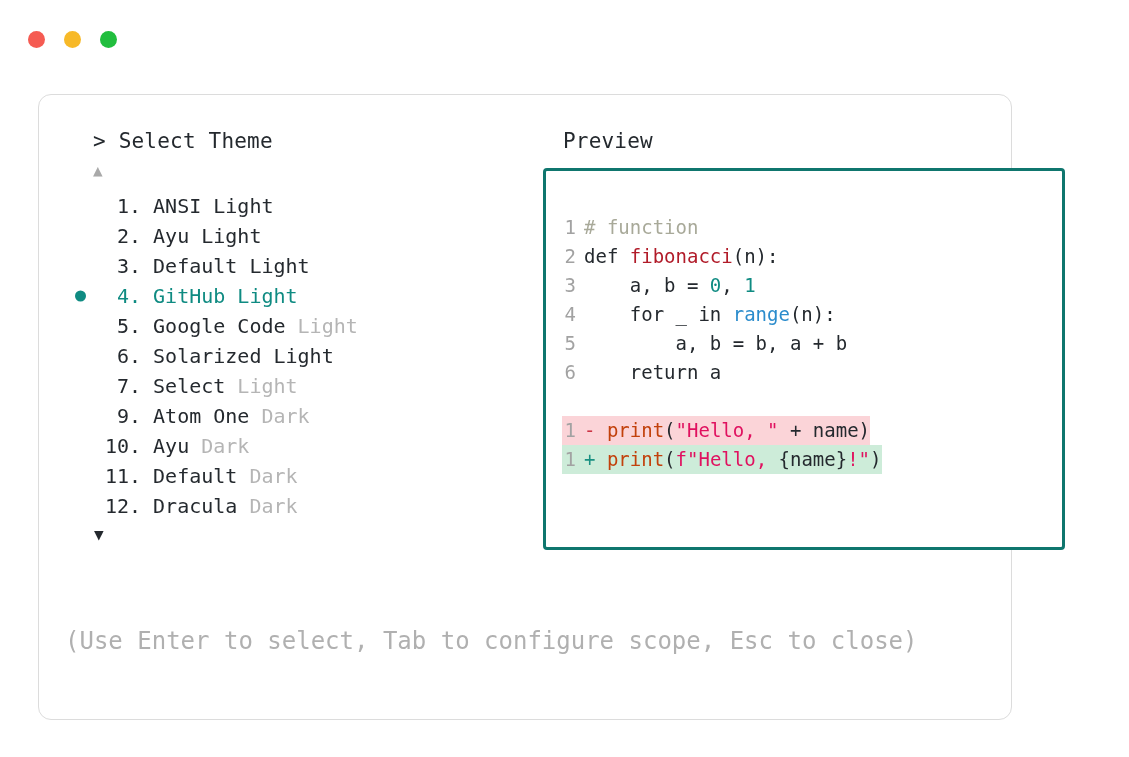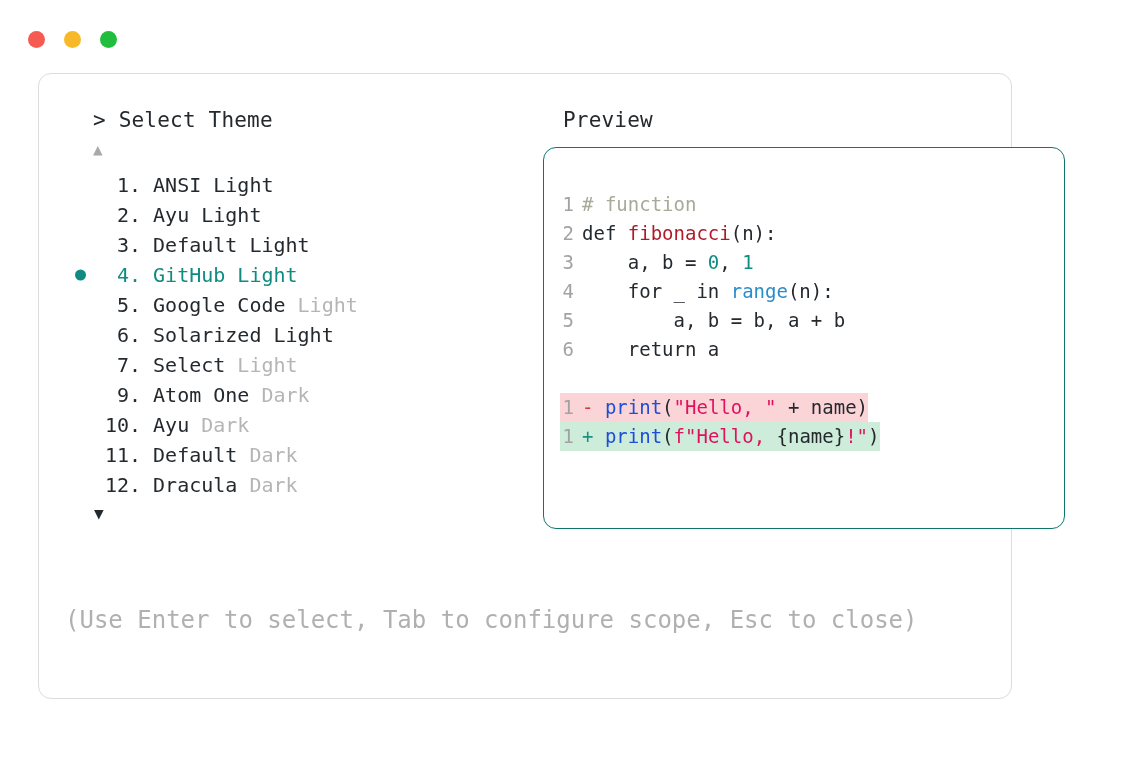--- a/index.html
+++ b/index.html
@@ -32,21 +32,21 @@
     border-radius: 50%;
   }
   .dot-close  { background: #f55b52; }
   .dot-min    { background: #f7b928; }
   .dot-max    { background: #21be3e; }
 
   
   .card {
     position: absolute;
     left: 38px;
-    top: 73px;
+    top: 94px;
     width: 974px;
     height: 626px;
     border: 1px solid #dcdcdc;
     border-radius: 13px;
     background: #ffffff;
   }
 
   .card-inner {
     position: relative;
     width: 100%;
@@ -142,22 +142,22 @@
   .preview-col {
     position: absolute;
     left: 476px;
     top: 0;
     width: 525px;
   }
   .preview-box {
     margin-top: 5px;
     width: 522px;
     height: 382px;
-    border: 1px solid #0f766e;
-    border-radius: 13px;
+    border: 3px solid #0f766e;
+    border-radius: 4px;
     background: #ffffff;
     padding: 42px 0 0 0;
     overflow: hidden;
   }
   .code {
     font-size: 19px;
     line-height: 29px;
     white-space: pre;
     padding-left: 16px;
   }
@@ -169,21 +169,21 @@
     color: #a2a2a2;
     margin-right: 8px;
   }
   .tok-comment { color: #a8a999; }
   .tok-kw      { color: #24292e; }
   .tok-fn      { color: #b11b29; }
   .tok-num     { color: #0f8b82; }
   .tok-builtin { color: #2b8ccc; }
   .tok-plain   { color: #24292e; }
   .tok-str     { color: #e0115f; }
-  .tok-print   { color: #1d4ed8; }
+  .tok-print   { color: #c2410c; }
 
   .diff-spacer { height: 29px; }
   .diff-line {
     display: inline-block;
     white-space: pre;
   }
   .diff-row { line-height: 29px; }
   .diff-del { background: #fbd4d8; }
   .diff-add { background: #cdecd9; }
   .diff-mark-del { color: #cc3344; }

